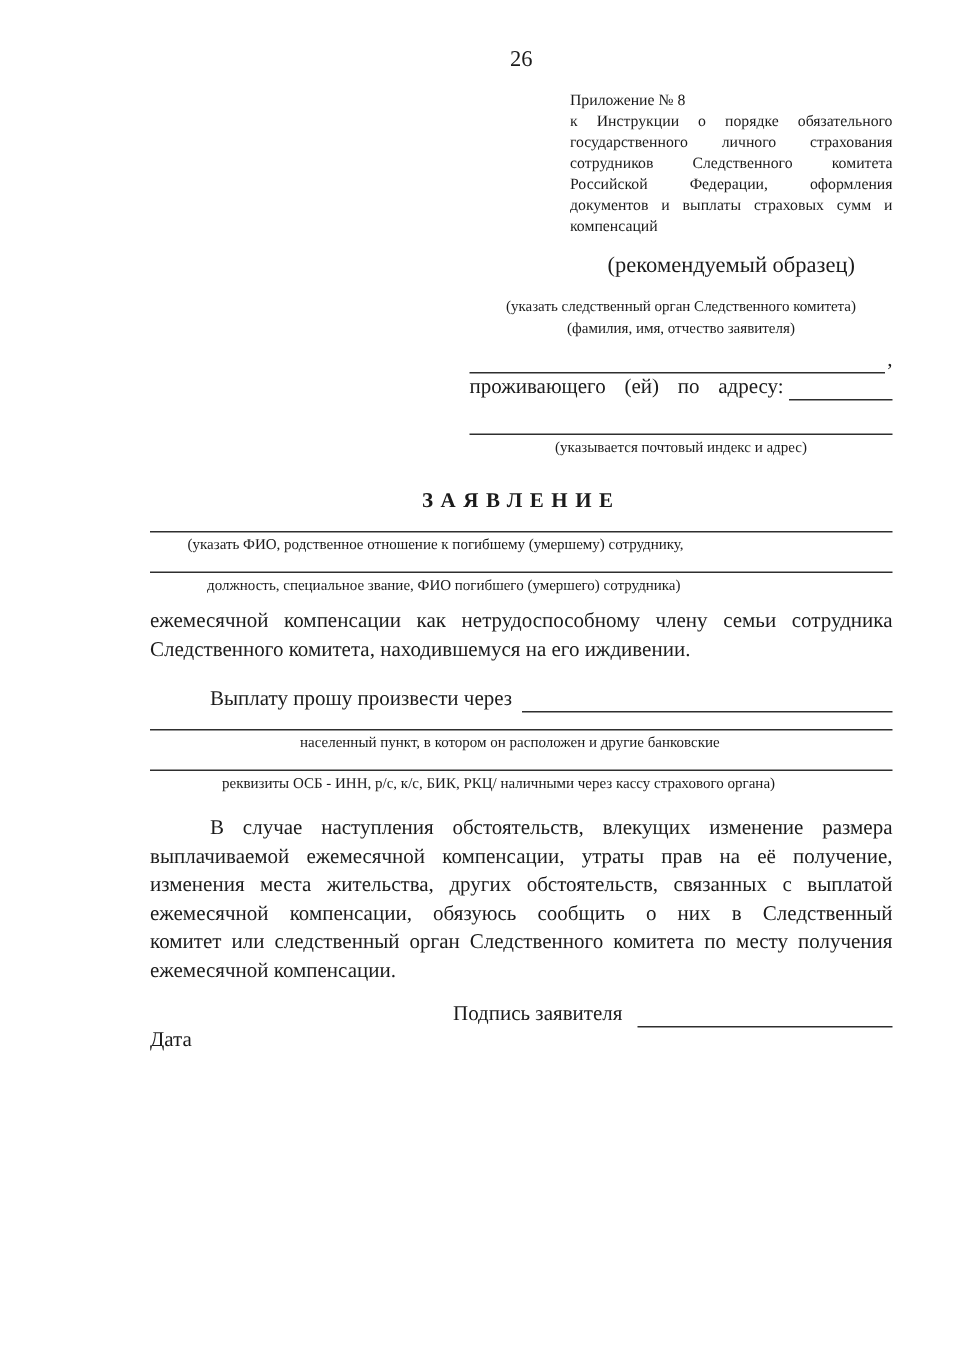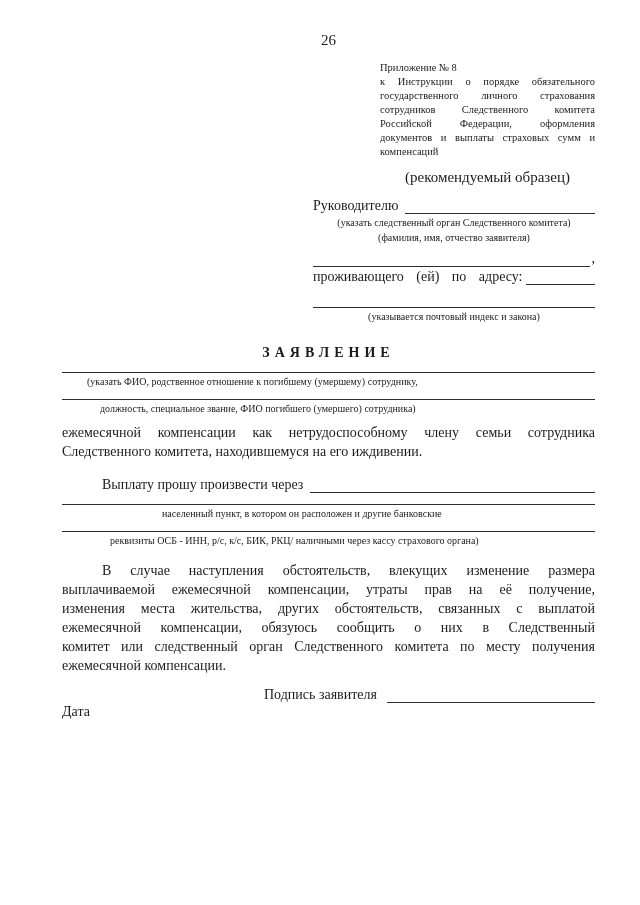--- a/index.html
+++ b/index.html
@@ -6,21 +6,21 @@
   .page {
     position: relative;
     width: 640px;
     height: 905px;
     margin: 0 auto;
     background: #ffffff;
     color: #1b1b1b;
     font-family: "Liberation Serif", "DejaVu Serif", serif;
     font-size: 14px;
     box-sizing: border-box;
-    padding: 32px 45px 0 62px;
+    padding: 32px 45px 0 100px;
     overflow: hidden;
   }
   .page-number { text-align: center; font-size: 15px; }
 
   
   .appendix {
     width: 215px;
     margin-left: auto;
     margin-top: 12px;
     font-size: 10.5px;
@@ -87,42 +87,38 @@
   <div class="page-number">26</div>
 
   <div class="appendix">
     <div class="heading">Приложение № 8</div>
     <div class="body">к Инструкции о порядке обязательного государственного личного страхования сотрудников Следственного комитета Российской Федерации, оформления документов и выплаты страховых сумм и компенсаций</div>
   </div>
 
   <div class="sample-note">(рекомендуемый образец)</div>
 
   <div class="addr">
-    <div class="row">
-      <span class="lbl">Руководителю</span>
-      <span class="fill blank"></span>
-    </div>
     <div class="hint center">(указать следственный орган Следственного комитета)</div>
 
     <div class="hint center">(фамилия, имя, отчество заявителя)</div>
 
     <div class="row comma-row">
       <span class="fill blank"></span>
       <span class="comma">,</span>
     </div>
 
     <div class="row">
       <span class="resid">проживающего (ей) по адресу:</span>
       <span class="fill blank"></span>
     </div>
 
     <div class="row addr-line-row">
       <span class="fill blank"></span>
     </div>
-    <div class="hint center">(указывается почтовый индекс и закона)</div>
+    <div class="hint center">(указывается почтовый индекс и адрес)</div>
   </div>
 
   <div class="title">ЗАЯВЛЕНИЕ</div>
 
 
   <div class="blank-line"></div>
   <div class="hint h-blank1">(указать ФИО, родственное отношение к погибшему (умершему) сотруднику,</div>
 
   <div class="blank-line"></div>
   <div class="hint h-blank2">должность, специальное звание, ФИО погибшего (умершего) сотрудника)</div>

